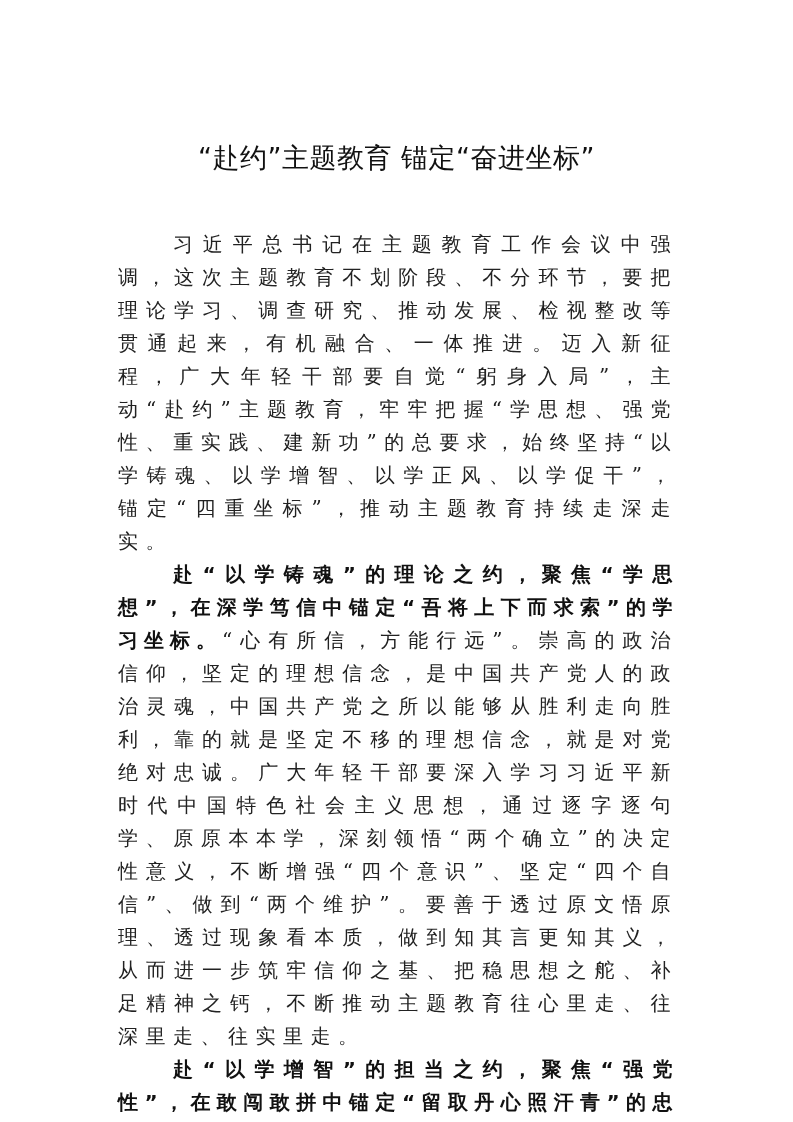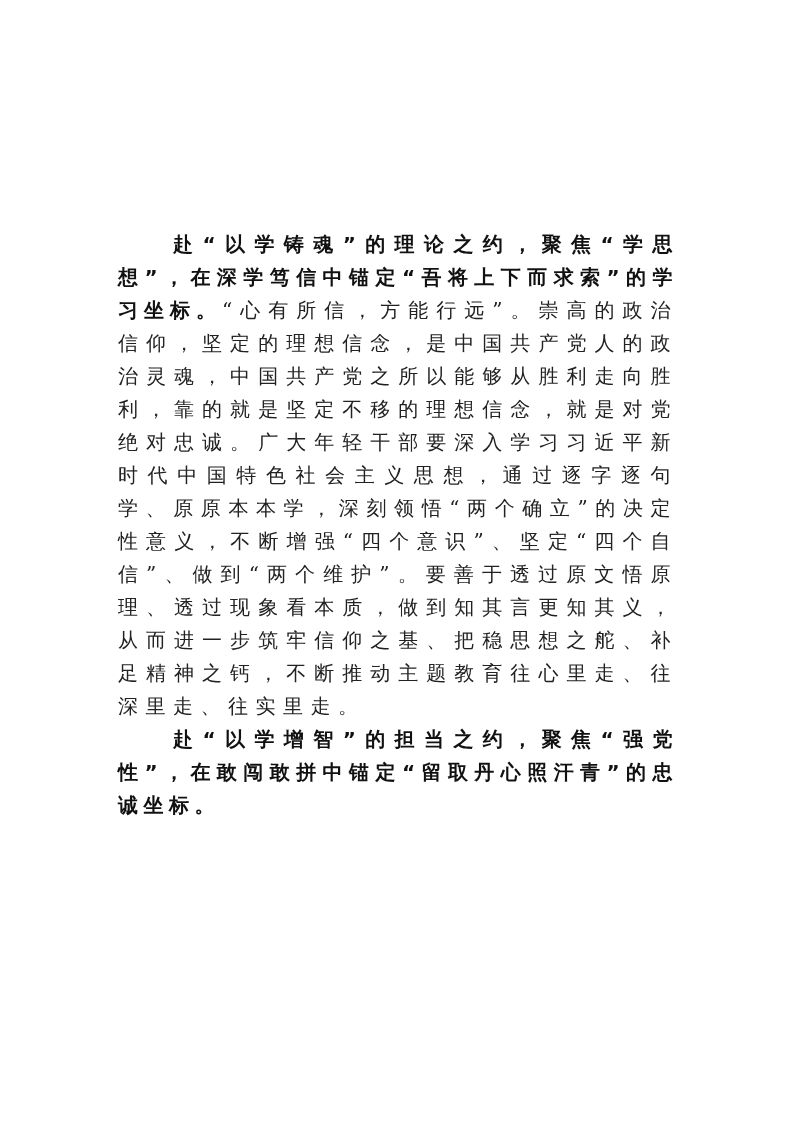--- a/index.html
+++ b/index.html
@@ -54,18 +54,20 @@
     font-family: "DejaVu Sans", "Liberation Sans", sans-serif;
     font-weight: bold;
     color: #111111;
     letter-spacing: 5.5px;
   }
 </style>
 </head>
 <body>
 
 <div class="page">
+  <div class="title">“赴约”主题教育  锚定“奋进坐标”</div>
 
   <div class="body">
+    <p class="para"><span class="lead"></span><span>习近平总书记在主题教育工作会议中强调，这次主题教育不划阶段、不分环节，要把理论学习、调查研究、推动发展、检视整改等贯通起来，有机融合、一体推进。迈入新征程，广大年轻干部要自觉“躬身入局”，主动“赴约”主题教育，牢牢把握“学思想、强党性、重实践、建新功”的总要求，始终坚持“以学铸魂、以学增智、以学正风、以学促干”，锚定“四重坐标”，推动主题教育持续走深走实。</span></p>
     <p class="para"><span class="lead">赴“以学铸魂”的理论之约，聚焦“学思想”，在深学笃信中锚定“吾将上下而求索”的学习坐标。</span><span>“心有所信，方能行远”。崇高的政治信仰，坚定的理想信念，是中国共产党人的政治灵魂，中国共产党之所以能够从胜利走向胜利，靠的就是坚定不移的理想信念，就是对党绝对忠诚。广大年轻干部要深入学习习近平新时代中国特色社会主义思想，通过逐字逐句学、原原本本学，深刻领悟“两个确立”的决定性意义，不断增强“四个意识”、坚定“四个自信”、做到“两个维护”。要善于透过原文悟原理、透过现象看本质，做到知其言更知其义，从而进一步筑牢信仰之基、把稳思想之舵、补足精神之钙，不断推动主题教育往心里走、往深里走、往实里走。</span></p>
     <p class="para"><span class="lead">赴“以学增智”的担当之约，聚焦“强党性”，在敢闯敢拼中锚定“留取丹心照汗青”的忠诚坐标。</span></p>
   </div>
 </div>
 
 </body></html>

